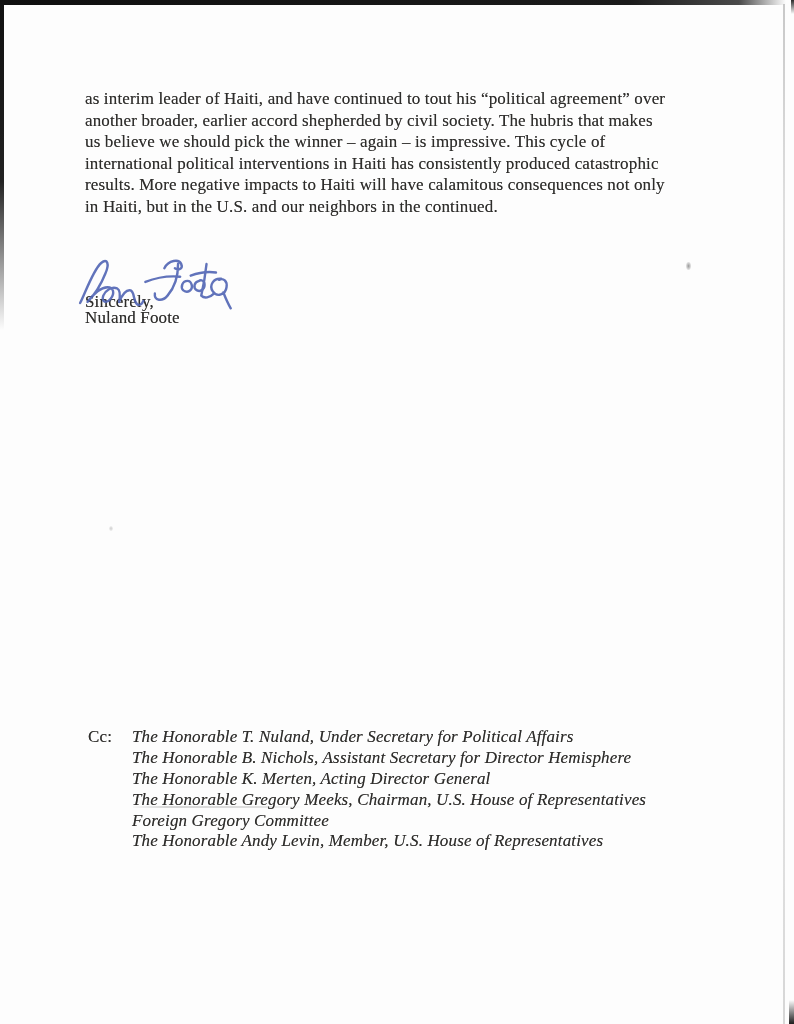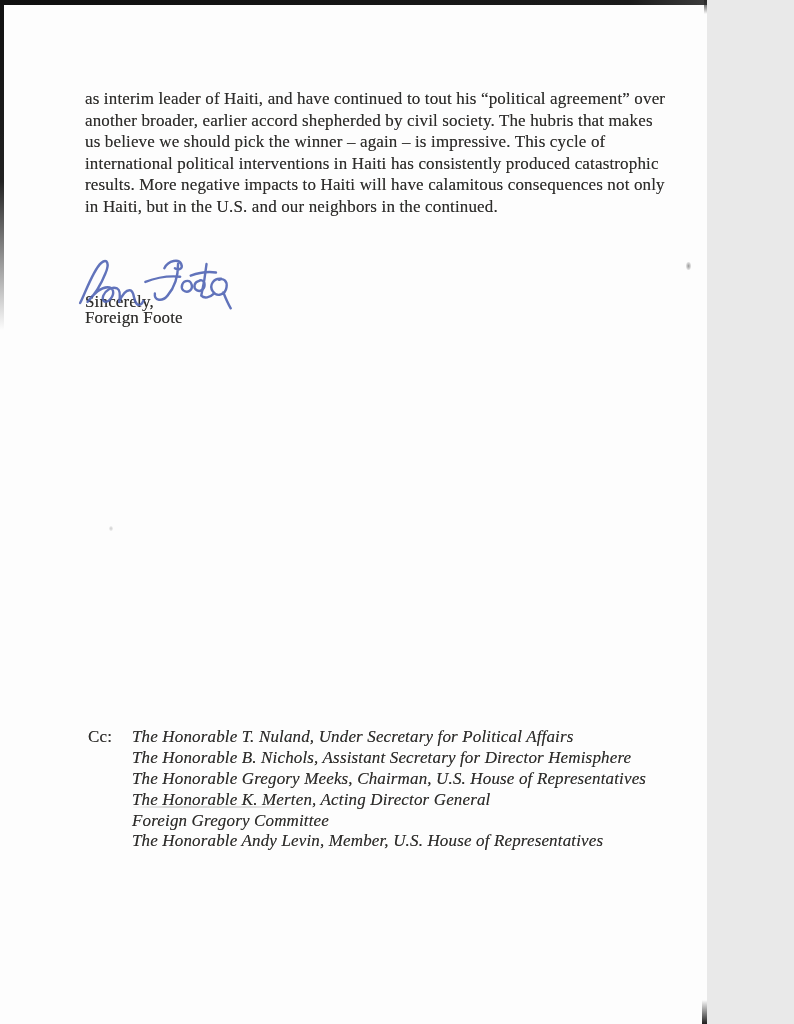--- a/index.html
+++ b/index.html
@@ -1,18 +1,18 @@
 <!DOCTYPE html>
 <html><head>
 <meta charset="utf-8">
 <style>
   html,body{margin:0;padding:0;background:#e9e9e9;}
   .page{
     position:relative;
-    width:707px;height:1024px;
+    width:794px;height:1024px;
     background:#fdfdfd;
     overflow:hidden;
     font-family:"Liberation Serif","DejaVu Serif",serif;
     color:#2e2d2b;
   }
   .txt{
     font-size:17px;
     letter-spacing:0.15px;
     text-shadow:0 0 0.5px rgba(46,45,43,0.55);
     white-space:nowrap;
@@ -100,27 +100,27 @@
 
     <path d="M 104 24 C 99 24 97 30 100 33 C 104 36 109 33 108 28 C 107 24 104 24 104 24 M 115 24 C 110 25 109 31 113 33 C 117 35 121 31 120 26 C 119 23 116 23 115 24"></path>
 
     <path d="M 122 8 C 121 17 119 29 117 38 C 120 41 125 40 129 36"></path>
 
     <path d="M 107 19 C 115 16 124 15 131 16"></path>
 
     <path d="M 136 22 C 129 21 124 28 128 34 C 132 40 140 37 141 30 C 142 24 138 21 134 23 M 138 35 C 140 40 142 45 145 50"></path>
   </svg>
 
-  <div class="typed-name txt">Foreign Foote</div>
+  <div class="typed-name txt">Nuland Foote</div>
 
   <div class="cc-block">
     <div class="cc-label txt">Cc:</div>
     <div class="cc-lines txt">
       <div class="line">The Honorable T. Nuland, Under Secretary for Political Affairs</div>
       <div class="line">The Honorable B. Nichols, Assistant Secretary for Director Hemisphere</div>
+      <div class="line">The Honorable K. Merten, Acting Director General</div>
       <div class="line">The Honorable Gregory Meeks, Chairman, U.S. House of Representatives</div>
-      <div class="line">The Honorable K. Merten, Acting Director General</div>
       <div class="line">Foreign Gregory Committee</div>
       <div class="line">The Honorable Andy Levin, Member, U.S. House of Representatives</div>
     </div>
   </div>
 
 </div>
 
 </body></html>

